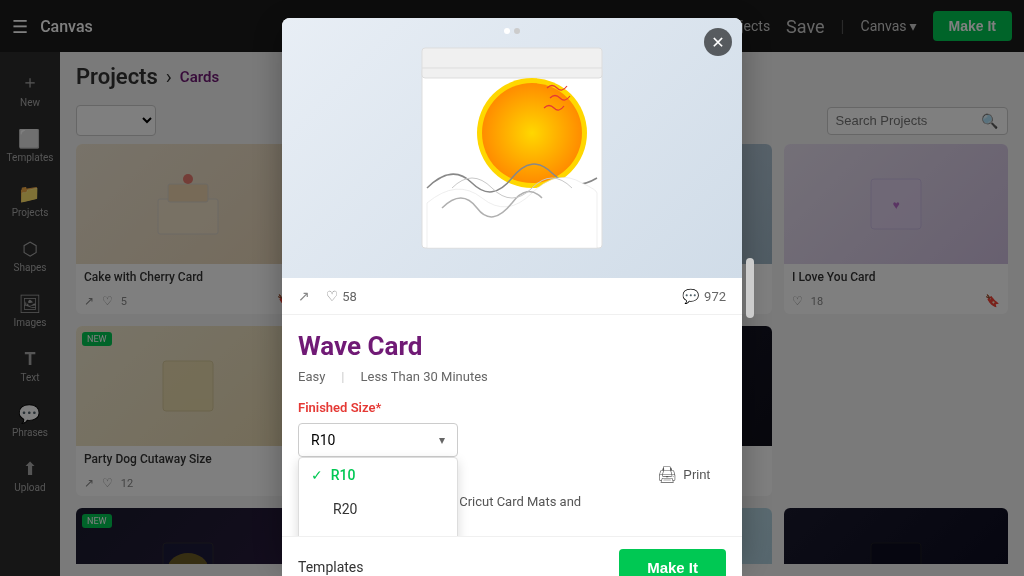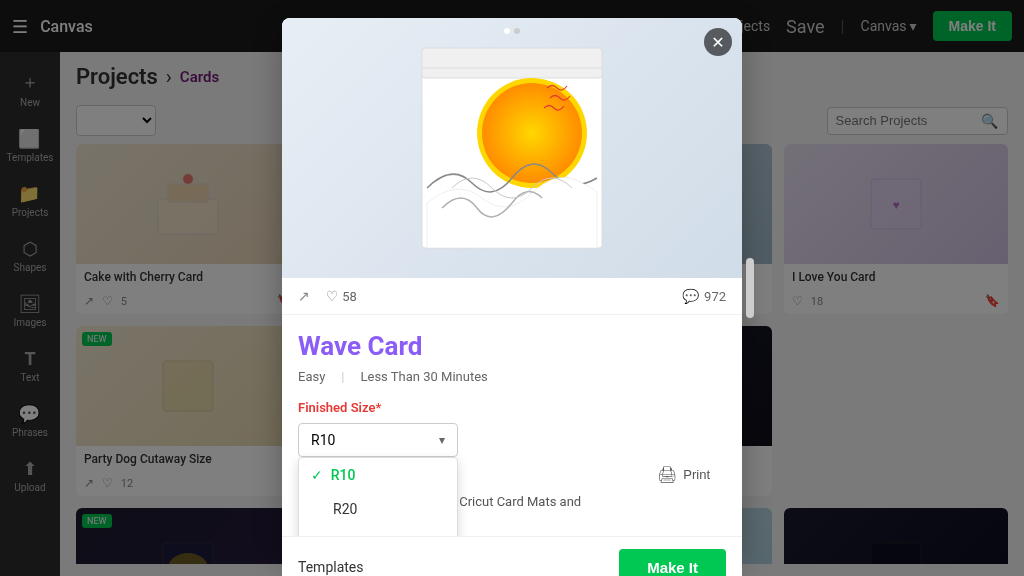--- a/index.html
+++ b/index.html
@@ -349,21 +349,21 @@
 
     
     .modal-body {
       padding: 16px;
       max-height: 280px;
       overflow-y: auto;
     }
     .modal-title {
       font-size: 26px;
       font-weight: 700;
-      color: #8b5cf6;
+      color: #701a75;
       margin-bottom: 8px;
     }
     .modal-meta {
       display: flex;
       align-items: center;
       gap: 16px;
       font-size: 13px;
       color: #666;
       margin-bottom: 16px;
     }

